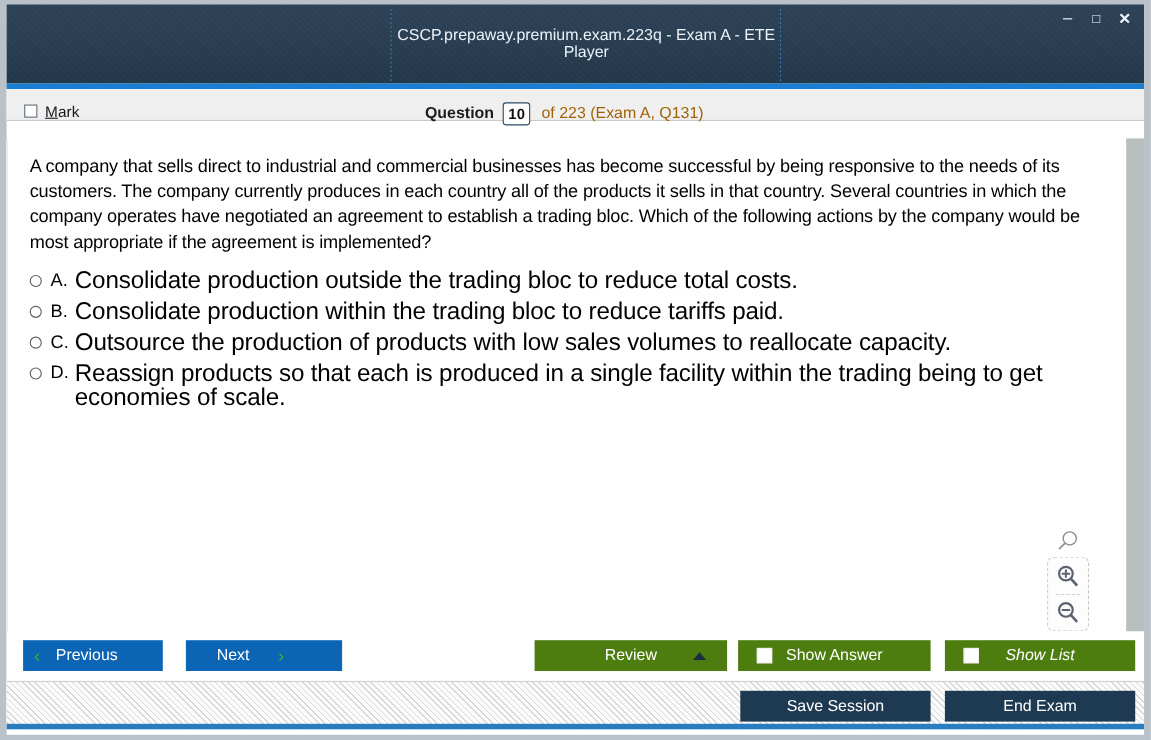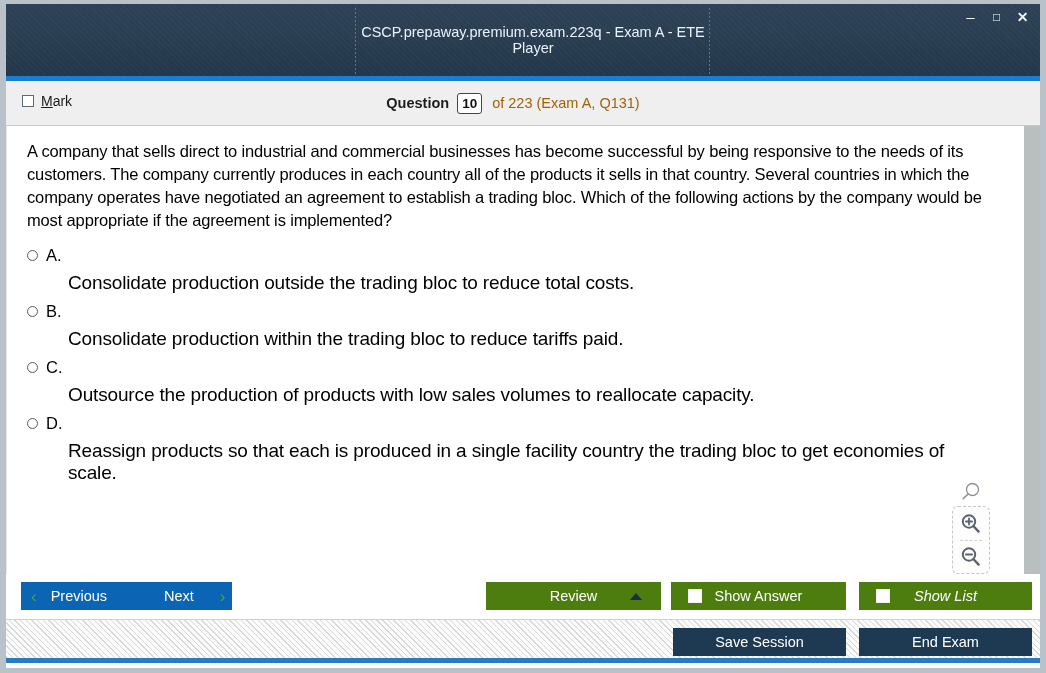--- a/index.html
+++ b/index.html
@@ -138,21 +138,21 @@
   .win-btn.min { align-items: flex-end; font-size: 15px; padding-bottom: 1px; }
   .win-btn.max { font-size: 12px; }
   .win-btn.close { font-weight: bold; font-size: 14px; }
 
   
   .qheader {
     position: absolute;
     left: 0;
     top: 77px;
     width: 1034px;
-    height: 45px;
+    height: 29px;
     background: #efefef;
     border-bottom: 1px solid #c8c8c8;
     box-sizing: border-box;
   }
   .mark-box {
     position: absolute;
     left: 16px;
     top: 12px;
     display: flex;
     align-items: center;
@@ -274,26 +274,25 @@
     box-sizing: border-box;
   }
   .opt-letter {
     flex: 0 0 auto;
     width: 22px;
     font-size: 16.5px;
     line-height: 22px;
     color: #000;
   }
   .opt-text {
-    font-size: 19px;
+    font-size: 22px;
     line-height: 22px;
     color: #000;
     letter-spacing: -0.15px;
     max-width: 930px;
-    margin-top: 28px;
   }
 
   
   .mag-top {
     position: absolute;
     right: 42px;
     top: 355px;
     width: 22px;
     height: 22px;
   }
@@ -342,21 +341,21 @@
     color: #ffffff;
     font-size: 14.5px;
     display: flex;
     align-items: center;
     cursor: default;
     box-sizing: border-box;
     border: none;
     font-family: "Liberation Sans", sans-serif;
   }
   .btn-prev { left: 15px; width: 127px; justify-content: flex-start; padding-left: 10px; }
-  .btn-next { left: 130px; width: 96px; justify-content: flex-start; padding-left: 28px; }
+  .btn-next { left: 163px; width: 142px; justify-content: flex-start; padding-left: 28px; }
   .chev {
     color: #4aa832;
     font-size: 17px;
     line-height: 1;
   }
   .btn-prev .chev { margin-right: 14px; }
   .btn-next .chev { margin-left: 26px; }
 
   .btn-orange {
     position: absolute;
@@ -490,21 +489,21 @@
           <span class="opt-text">Consolidate production within the trading bloc to reduce tariffs paid.</span>
         </div>
         <div class="option">
           <span class="radio"></span>
           <span class="opt-letter">C.</span>
           <span class="opt-text">Outsource the production of products with low sales volumes to reallocate capacity.</span>
         </div>
         <div class="option">
           <span class="radio"></span>
           <span class="opt-letter">D.</span>
-          <span class="opt-text">Reassign products so that each is produced in a single facility country the trading bloc to get economies of scale.</span>
+          <span class="opt-text">Reassign products so that each is produced in a single facility within the trading being to get economies of scale.</span>
         </div>
       </div>
 
       <div class="mag-top">
         <svg width="22" height="22" viewBox="0 0 22 22" xmlns="http://www.w3.org/2000/svg">
           <circle cx="12.5" cy="8.5" r="6" fill="none" stroke="#8a8f99" stroke-width="1.3"></circle>
           <line x1="7.8" y1="13.2" x2="3.2" y2="17.8" stroke="#8a8f99" stroke-width="1.6" stroke-linecap="round"></line>
         </svg>
       </div>
 

